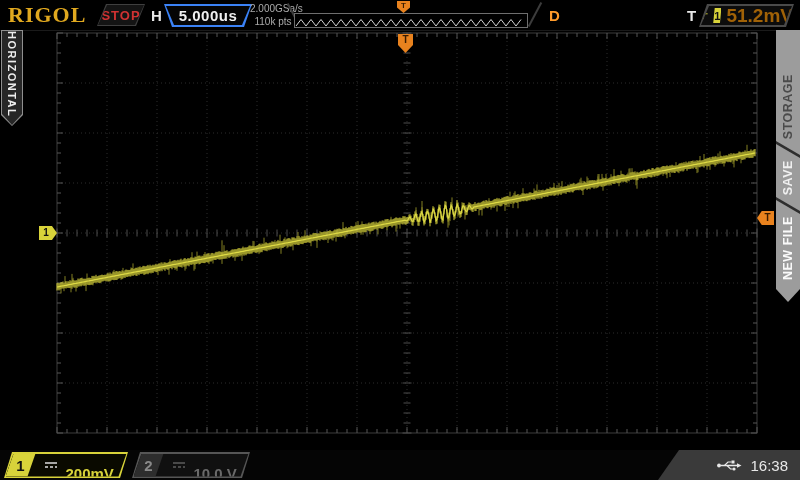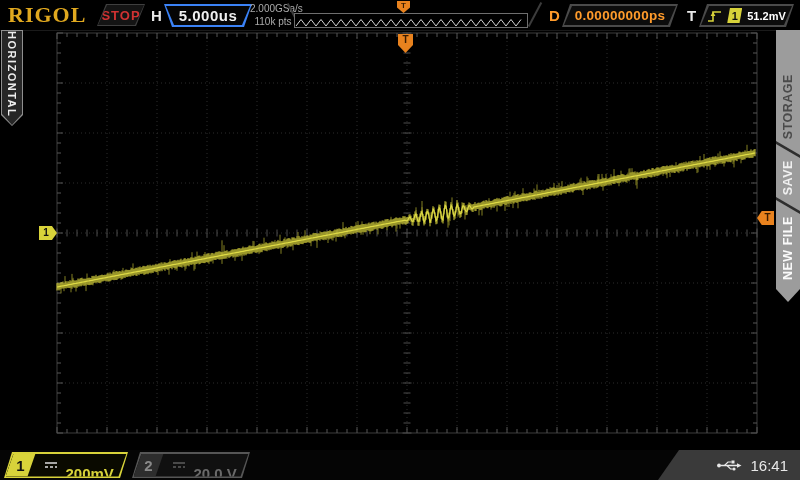--- a/index.html
+++ b/index.html
@@ -35,21 +35,21 @@
   .d-box .inner{background:#0c0c0c;clip-path:polygon(9px 1px,calc(100% - 1px) 1px,calc(100% - 9px) calc(100% - 1px),1px calc(100% - 1px));}
   .d-box span{color:#ff9b2b;font-weight:bold;font-size:13.5px;letter-spacing:0.3px;}
   .t-label{position:absolute;left:687px;top:7px;color:#e8e8e8;font-weight:bold;font-size:15px;}
   .t-box{left:699px;top:4px;width:95px;height:23px;background:#4a4a4a;
          clip-path:polygon(8px 0,100% 0,calc(100% - 8px) 100%,0 100%);}
   .t-box .inner{background:#0c0c0c;gap:5px;
          clip-path:polygon(9px 1px,calc(100% - 1px) 1px,calc(100% - 9px) calc(100% - 1px),1px calc(100% - 1px));}
   .src-badge{display:inline-flex;align-items:center;justify-content:center;width:15px;height:15px;
              background:#d8d33a;color:#111;font-weight:bold;font-size:11px;
              clip-path:polygon(18% 0,100% 0,82% 100%,0 100%);}
-  .t-val{color:#ffffff;font-weight:bold;font-size:11px;}
+  .t-val{color:#a16207;font-weight:bold;font-size:19px;}
   
   .left-tab{position:absolute;left:1px;top:30px;width:22px;height:96px;background:#8f8f8f;
             clip-path:polygon(0 0,100% 0,100% calc(100% - 11px),50% 100%,0 calc(100% - 11px));}
   .left-tab .in{position:absolute;inset:1px;background:#262626;display:flex;align-items:center;justify-content:center;
             clip-path:polygon(0 0,100% 0,100% calc(100% - 11px),50% 100%,0 calc(100% - 11px));}
   .vtext{writing-mode:vertical-rl;color:#ececec;font-weight:bold;font-size:11px;letter-spacing:1.5px;padding-bottom:8px;}
   
   .ribbon{position:absolute;left:776px;top:302px;width:272px;height:24px;
           transform:rotate(-90deg);transform-origin:0 0;background:#9c9c9c;
           clip-path:polygon(0 50%,13px 0,100% 0,100% 100%,13px 100%);
@@ -122,25 +122,20 @@
     <div class="diag d1"></div>
     <div class="membar">
       <svg id="memzig" width="230" height="11">
           <path d="M1,9L6,2.5L11,9L16,2.5L21,9L26,2.5L31,9L36,2.5L41,9L46,2.5L51,9L56,2.5L61,9L66,2.5L71,9L76,2.5L81,9L86,2.5L91,9L96,2.5L101,9L106,2.5L111,9L116,2.5L121,9L126,2.5L131,9L136,2.5L141,9L146,2.5L151,9L156,2.5L161,9L166,2.5L171,9L176,2.5L181,9L186,2.5L191,9L196,2.5L201,9L206,2.5L211,9L216,2.5L221,9L226,2.5" stroke="#d5d5d5" stroke-width="1" fill="none"></path>
         </svg>
     </div>
     <div class="mem-marker">T</div>
     <div class="diag d2"></div>
 
     <div class="d-label">D</div>
-    <div class="pgram d-box">
-      <div class="inner">
-          <span>0.00000000ps</span>
-        </div>
-    </div>
 
     <div class="t-label">T</div>
     <div class="pgram t-box">
       <div class="inner">
         <svg width="15" height="16" viewBox="0 0 15 16">
           <path d="M1,13 H6 V4 H14" stroke="#d8d33a" stroke-width="1.6" fill="none"></path>
           <polygon points="3.6,8 8.4,8 6,3.4" fill="#d8d33a"></polygon>
         </svg>
         <span class="src-badge">1</span>
         <span class="t-val">51.2mV</span>
@@ -187,30 +182,30 @@
         <span class="ch-scale">200mV</span>
       </div>
     </div>
     <div class="ch ch2">
       <div class="in">
         <span class="ch-badge">2</span>
         <svg class="coup" width="14" height="10" viewBox="0 0 14 10">
           <path d="M1,3 H13" stroke="#5c5c5c" stroke-width="1.4"></path>
           <path d="M1,7 H13" stroke="#5c5c5c" stroke-width="1.4" stroke-dasharray="3 2"></path>
         </svg>
-        <span class="ch-scale">20.0 V</span>
+        <span class="ch-scale">10.0 V</span>
       </div>
     </div>
     <div class="status-right">
       <svg width="26" height="13" viewBox="0 0 26 13">
         <circle cx="3" cy="6.5" r="1.9" fill="#e8e8e8"></circle>
         <path d="M4.5,6.5 H22" stroke="#e8e8e8" stroke-width="1.3"></path>
         <polygon points="21,4.2 25.5,6.5 21,8.8" fill="#e8e8e8"></polygon>
         <path d="M8.5,6.5 L12,3 H15.5" stroke="#e8e8e8" stroke-width="1.2" fill="none"></path>
         <rect x="15.5" y="1.5" width="3" height="3" fill="#e8e8e8"></rect>
         <path d="M11,6.5 L14.5,10 H16.5" stroke="#e8e8e8" stroke-width="1.2" fill="none"></path>
         <circle cx="18" cy="10" r="1.6" fill="#e8e8e8"></circle>
       </svg>
-      <span class="clock">16:41</span>
+      <span class="clock">16:38</span>
     </div>
   </div>
 
 </div>
 
 </body></html>

